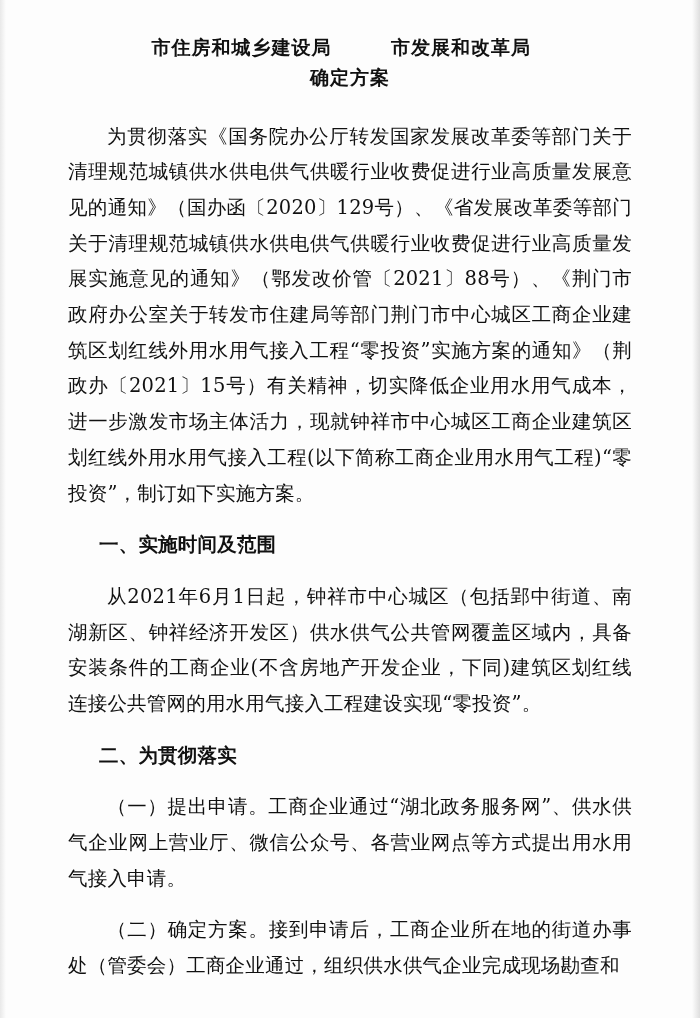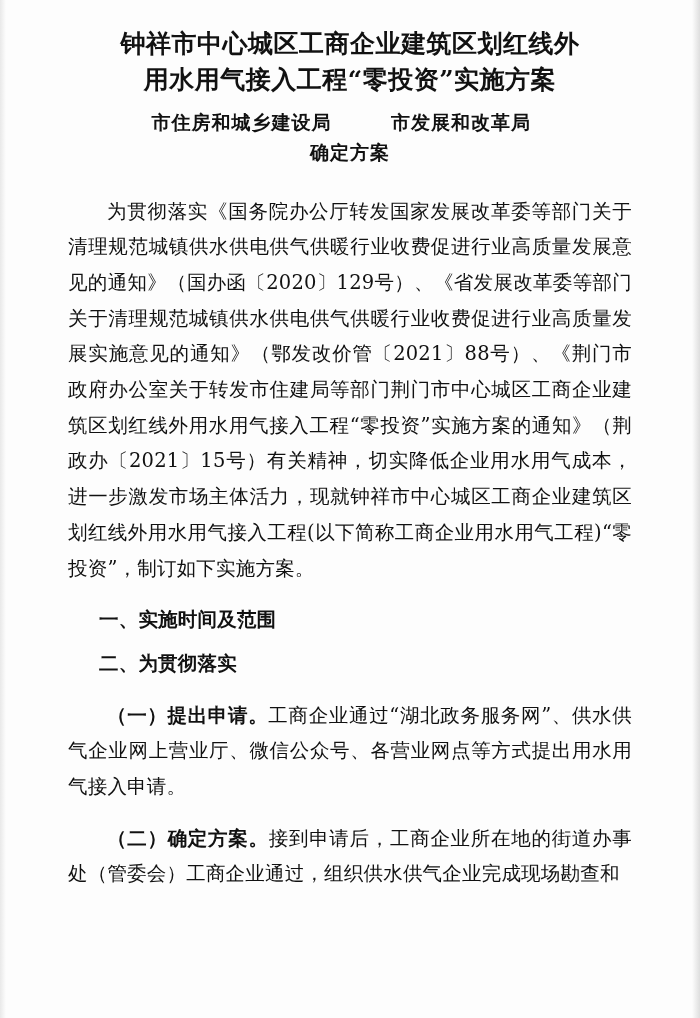--- a/index.html
+++ b/index.html
@@ -61,21 +61,21 @@
   .para {
     margin: 16px;
     text-indent: 2em;
   }
   .section-head {
     margin: 8px;
     text-indent: 2em;
     font-weight: bold;
   }
   .sub-head-lead {
-    font-weight: bold;
+    font-weight: normal;
   }
   .page-edge {
     position: absolute;
     left: 0;
     top: 0;
     width: 6px;
     height: 1018px;
     background: linear-gradient(to right, #e9e9e9, #fdfdfd);
   }
   .page-edge-r {
@@ -87,35 +87,32 @@
     background: linear-gradient(to left, #dedede, #fdfdfd);
   }
 </style>
 </head>
 <body>
 
 <div class="page">
   <div class="page-edge"></div>
   <div class="page-edge-r"></div>
 
-  <div class="doc-title">
-    <span class="title-line">钟祥市中心城区工商企业建筑区划红线外</span>
-    <span class="title-line">用水用气接入工程“零投资”实施方案</span>
-  </div>
 
   <div class="issuers">
     <div class="issuer-row">
       <span class="issuer-cell">市住房和城乡建设局</span>
       <span class="issuer-cell">市发展和改革局</span>
     </div>
     <div class="issuer-row">
       <span class="issuer-cell">确定方案</span>
     </div>
   </div>
 
   <div class="body-text">
     <p class="para">为贯彻落实《国务院办公厅转发国家发展改革委等部门关于清理规范城镇供水供电供气供暖行业收费促进行业高质量发展意见的通知》（国办函〔2020〕129号）、《省发展改革委等部门关于清理规范城镇供水供电供气供暖行业收费促进行业高质量发展实施意见的通知》（鄂发改价管〔2021〕88号）、《荆门市政府办公室关于转发市住建局等部门荆门市中心城区工商企业建筑区划红线外用水用气接入工程“零投资”实施方案的通知》（荆政办〔2021〕15号）有关精神，切实降低企业用水用气成本，进一步激发市场主体活力，现就钟祥市中心城区工商企业建筑区划红线外用水用气接入工程(以下简称工商企业用水用气工程)“零投资”，制订如下实施方案。</p>
     <p class="section-head">一、实施时间及范围</p>
+    <p class="para">从2021年6月1日起，钟祥市中心城区（包括郢中街道、南湖新区、钟祥经济开发区）供水供气公共管网覆盖区域内，具备安装条件的工商企业(不含房地产开发企业，下同)建筑区划红线连接公共管网的用水用气接入工程建设实现“零投资”。</p>
     <p class="section-head">二、为贯彻落实</p>
     <p class="para"><span class="sub-head-lead">（一）提出申请。</span><span>工商企业通过“湖北政务服务网”、供水供气企业网上营业厅、微信公众号、各营业网点等方式提出用水用气接入申请。</span></p>
     <p class="para"><span class="sub-head-lead">（二）确定方案。</span><span>接到申请后，工商企业所在地的街道办事处（管委会）工商企业通过，组织供水供气企业完成现场勘查和</span></p>
   </div>
 </div>
 
 </body></html>

